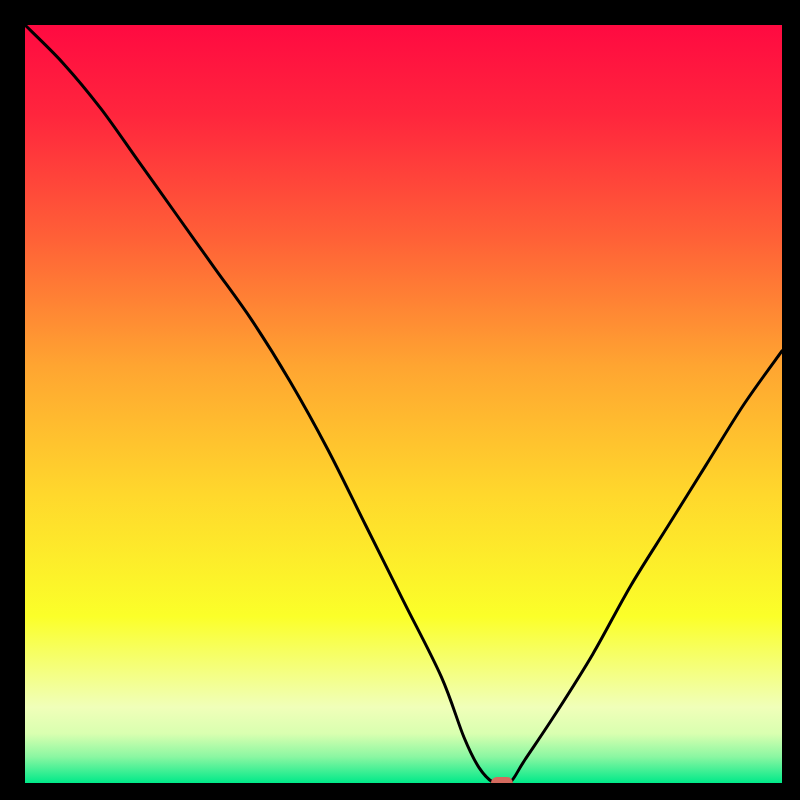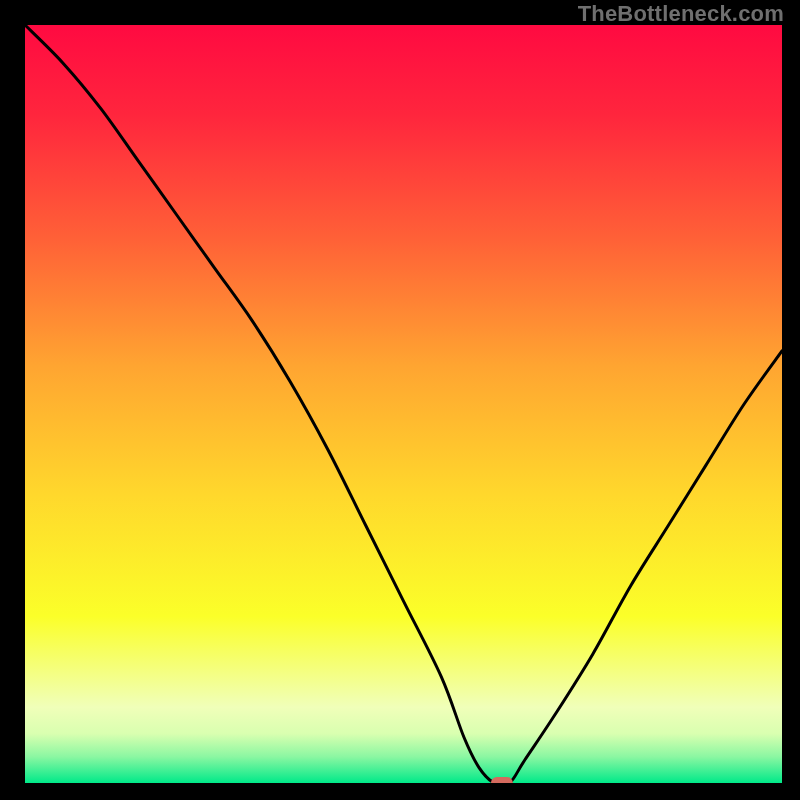--- a/index.html
+++ b/index.html
@@ -60,15 +60,14 @@
           </linearGradient>
       </defs>
       <rect id="bg-rect" x="0" y="0" width="100%" height="100%" fill="url(#vgrad)"></rect>
     </svg>
     <svg class="curve-svg" id="curve-svg" preserveAspectRatio="none" viewBox="0 0 757 758">
       <path id="curve-path" d="M 0.00 0.00 C 6.31 6.32, 25.23 24.00, 37.85 37.90 C 50.47 51.80, 63.08 66.96, 75.70 83.38 C 88.32 99.80, 100.93 118.75, 113.55 136.44 C 126.17 154.13, 138.78 171.81, 151.40 189.50 C 164.02 207.19, 176.63 224.87, 189.25 242.56 C 201.87 260.25, 214.48 276.67, 227.10 295.62 C 239.72 314.57, 252.33 334.78, 264.95 356.26 C 277.57 377.74, 290.18 400.48, 302.80 424.48 C 315.42 448.48, 328.03 475.01, 340.65 500.28 C 353.27 525.55, 365.88 550.81, 378.50 576.08 C 391.12 601.35, 406.26 629.14, 416.35 651.88 C 426.44 674.62, 432.75 697.36, 439.06 712.52 C 445.37 727.68, 449.15 735.26, 454.20 742.84 C 459.25 750.42, 464.29 755.47, 469.34 758.00 C 474.39 760.53, 479.43 761.79, 484.48 758.00 C 489.53 754.21, 492.05 746.63, 499.62 735.26 C 507.19 723.89, 518.54 707.47, 529.90 689.78 C 541.25 672.09, 555.13 650.62, 567.75 629.14 C 580.37 607.66, 592.98 582.40, 605.60 560.92 C 618.22 539.44, 630.83 520.49, 643.45 500.28 C 656.07 480.07, 668.68 459.85, 681.30 439.64 C 693.92 419.43, 706.53 397.95, 719.15 379.00 C 731.77 360.05, 750.69 334.78, 757.00 325.94" fill="none" stroke-width="3" stroke-linecap="round" stroke-linejoin="round" stroke="#000000"></path>
       <rect id="opt-marker" rx="6" ry="6" x="465.91" y="752.00" width="22" height="12" fill="#d46a5e"></rect>
     </svg>
   </div>
 
-  <div class="watermark" id="watermark" style="right: 16px; top: 1px; color: rgb(111, 111, 111);">TheBottleneck.com</div>
 
 </div>
 
 </body></html>

